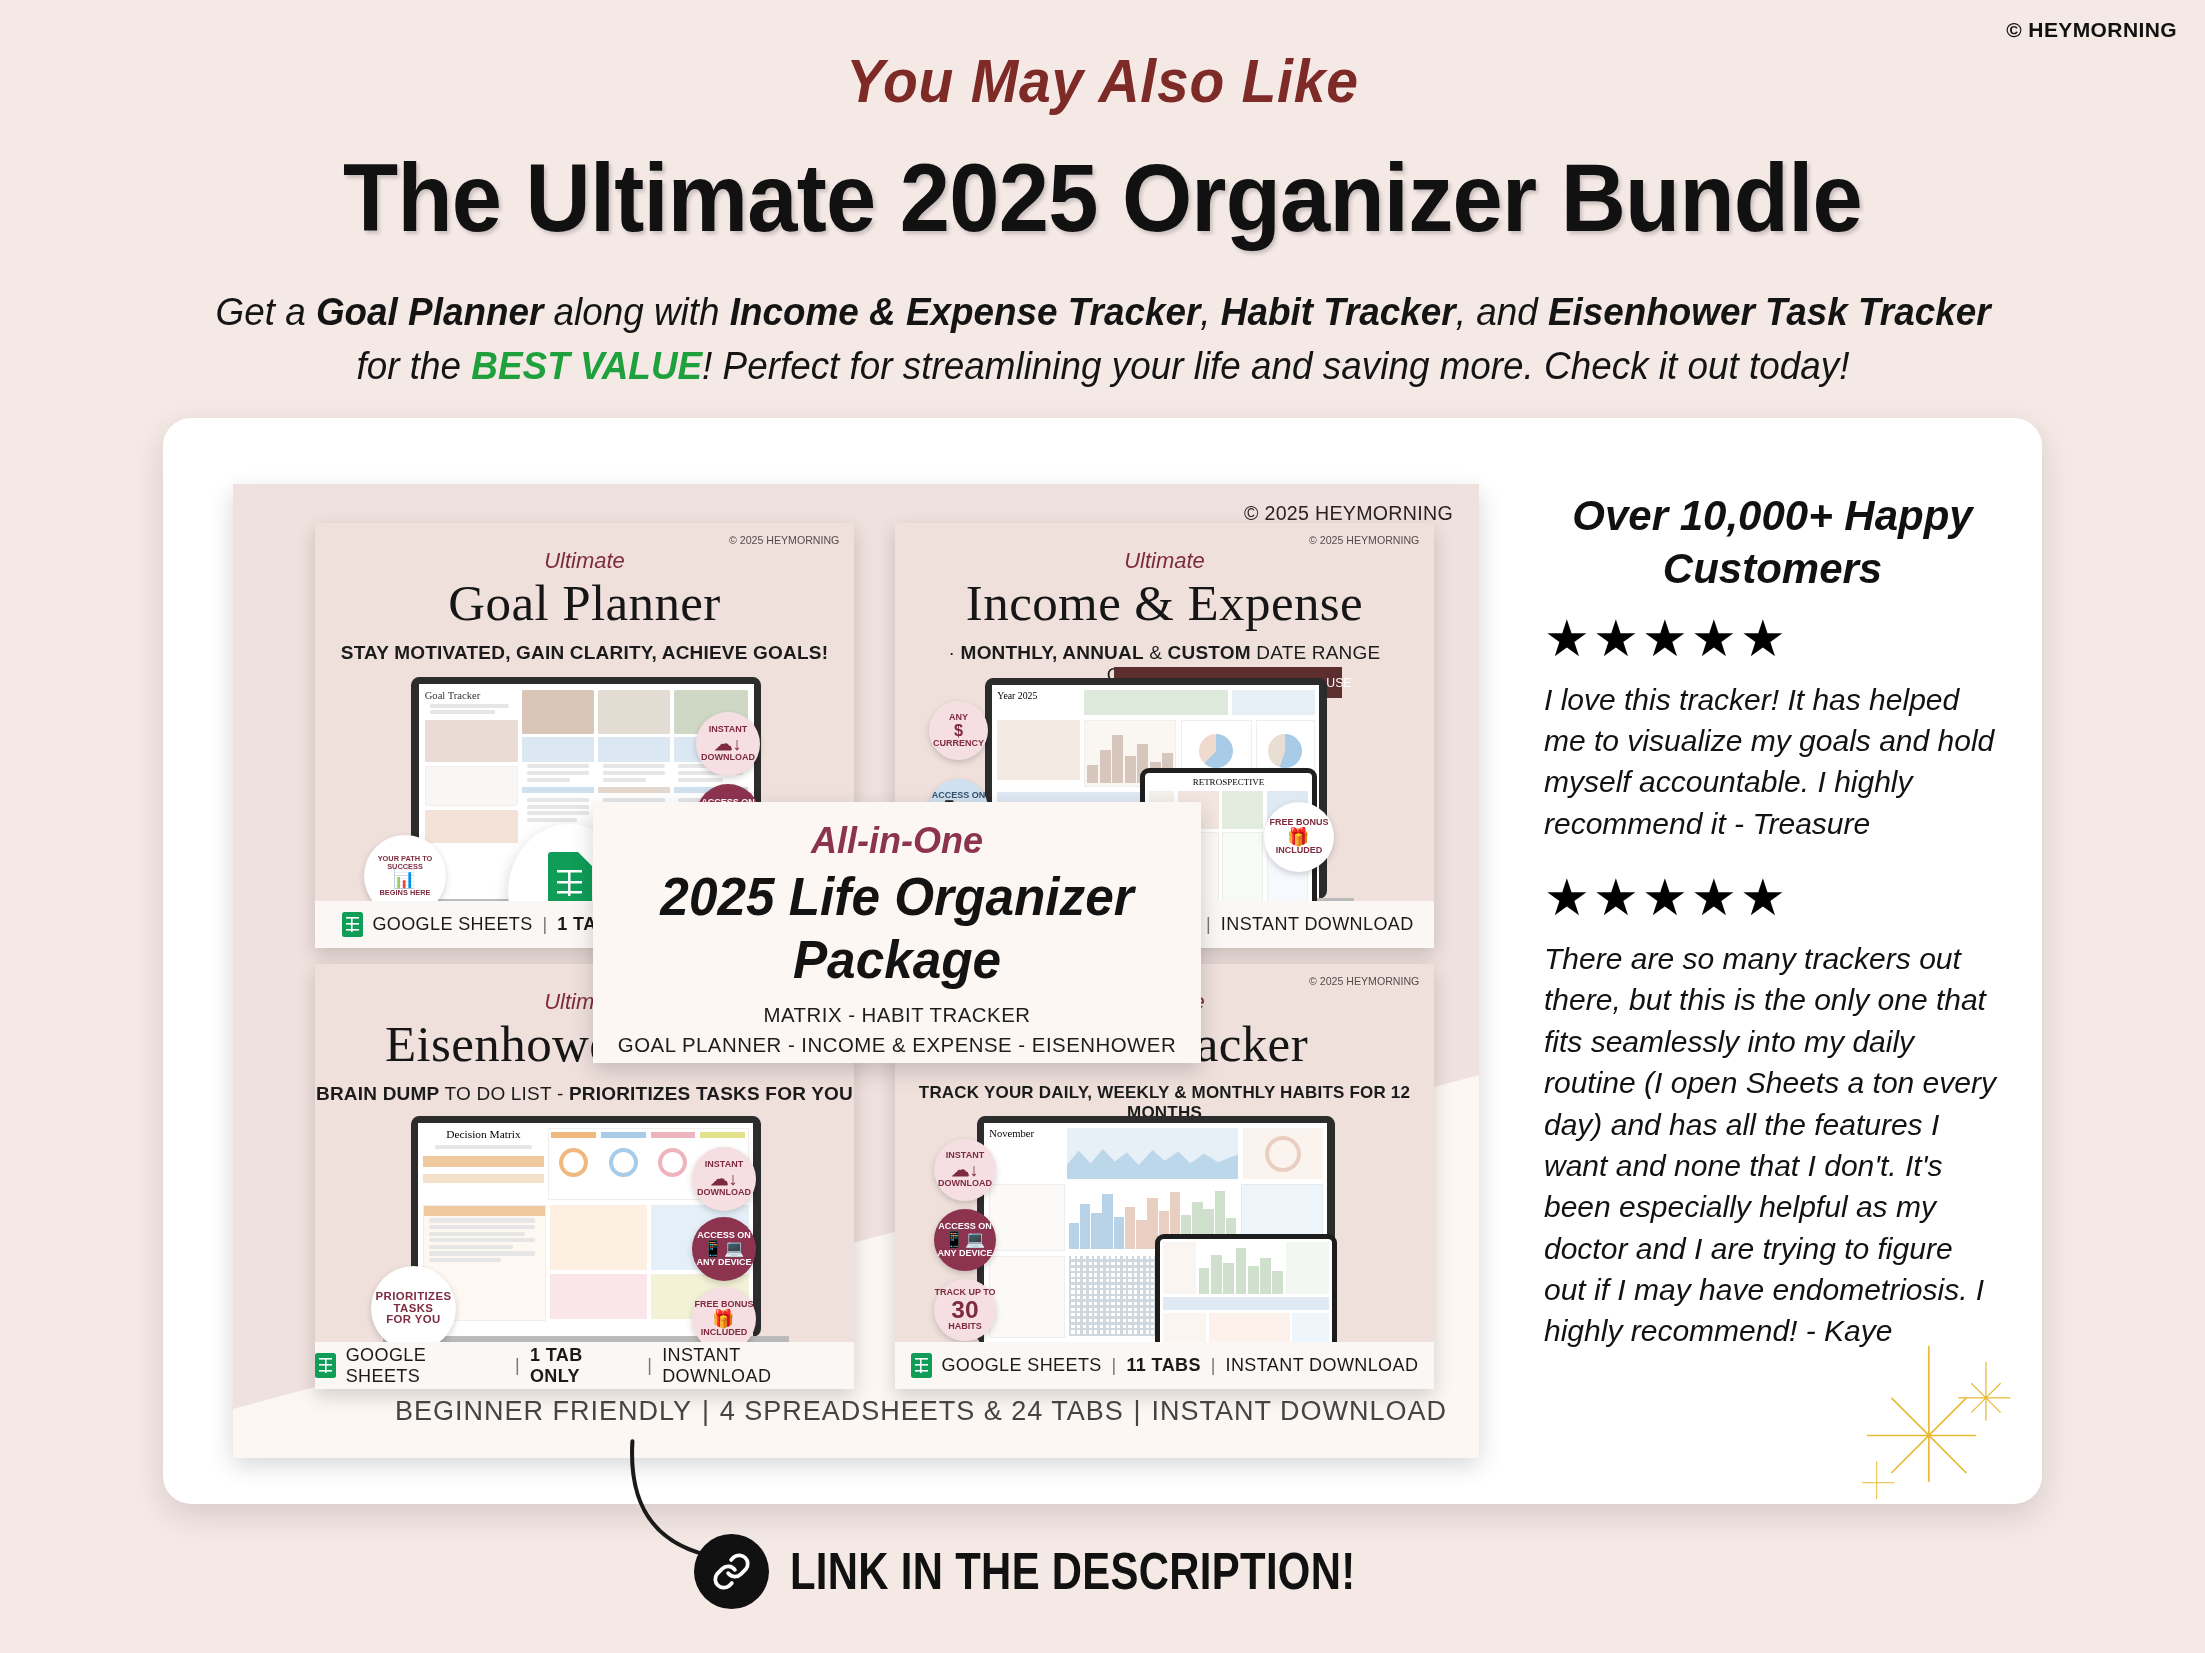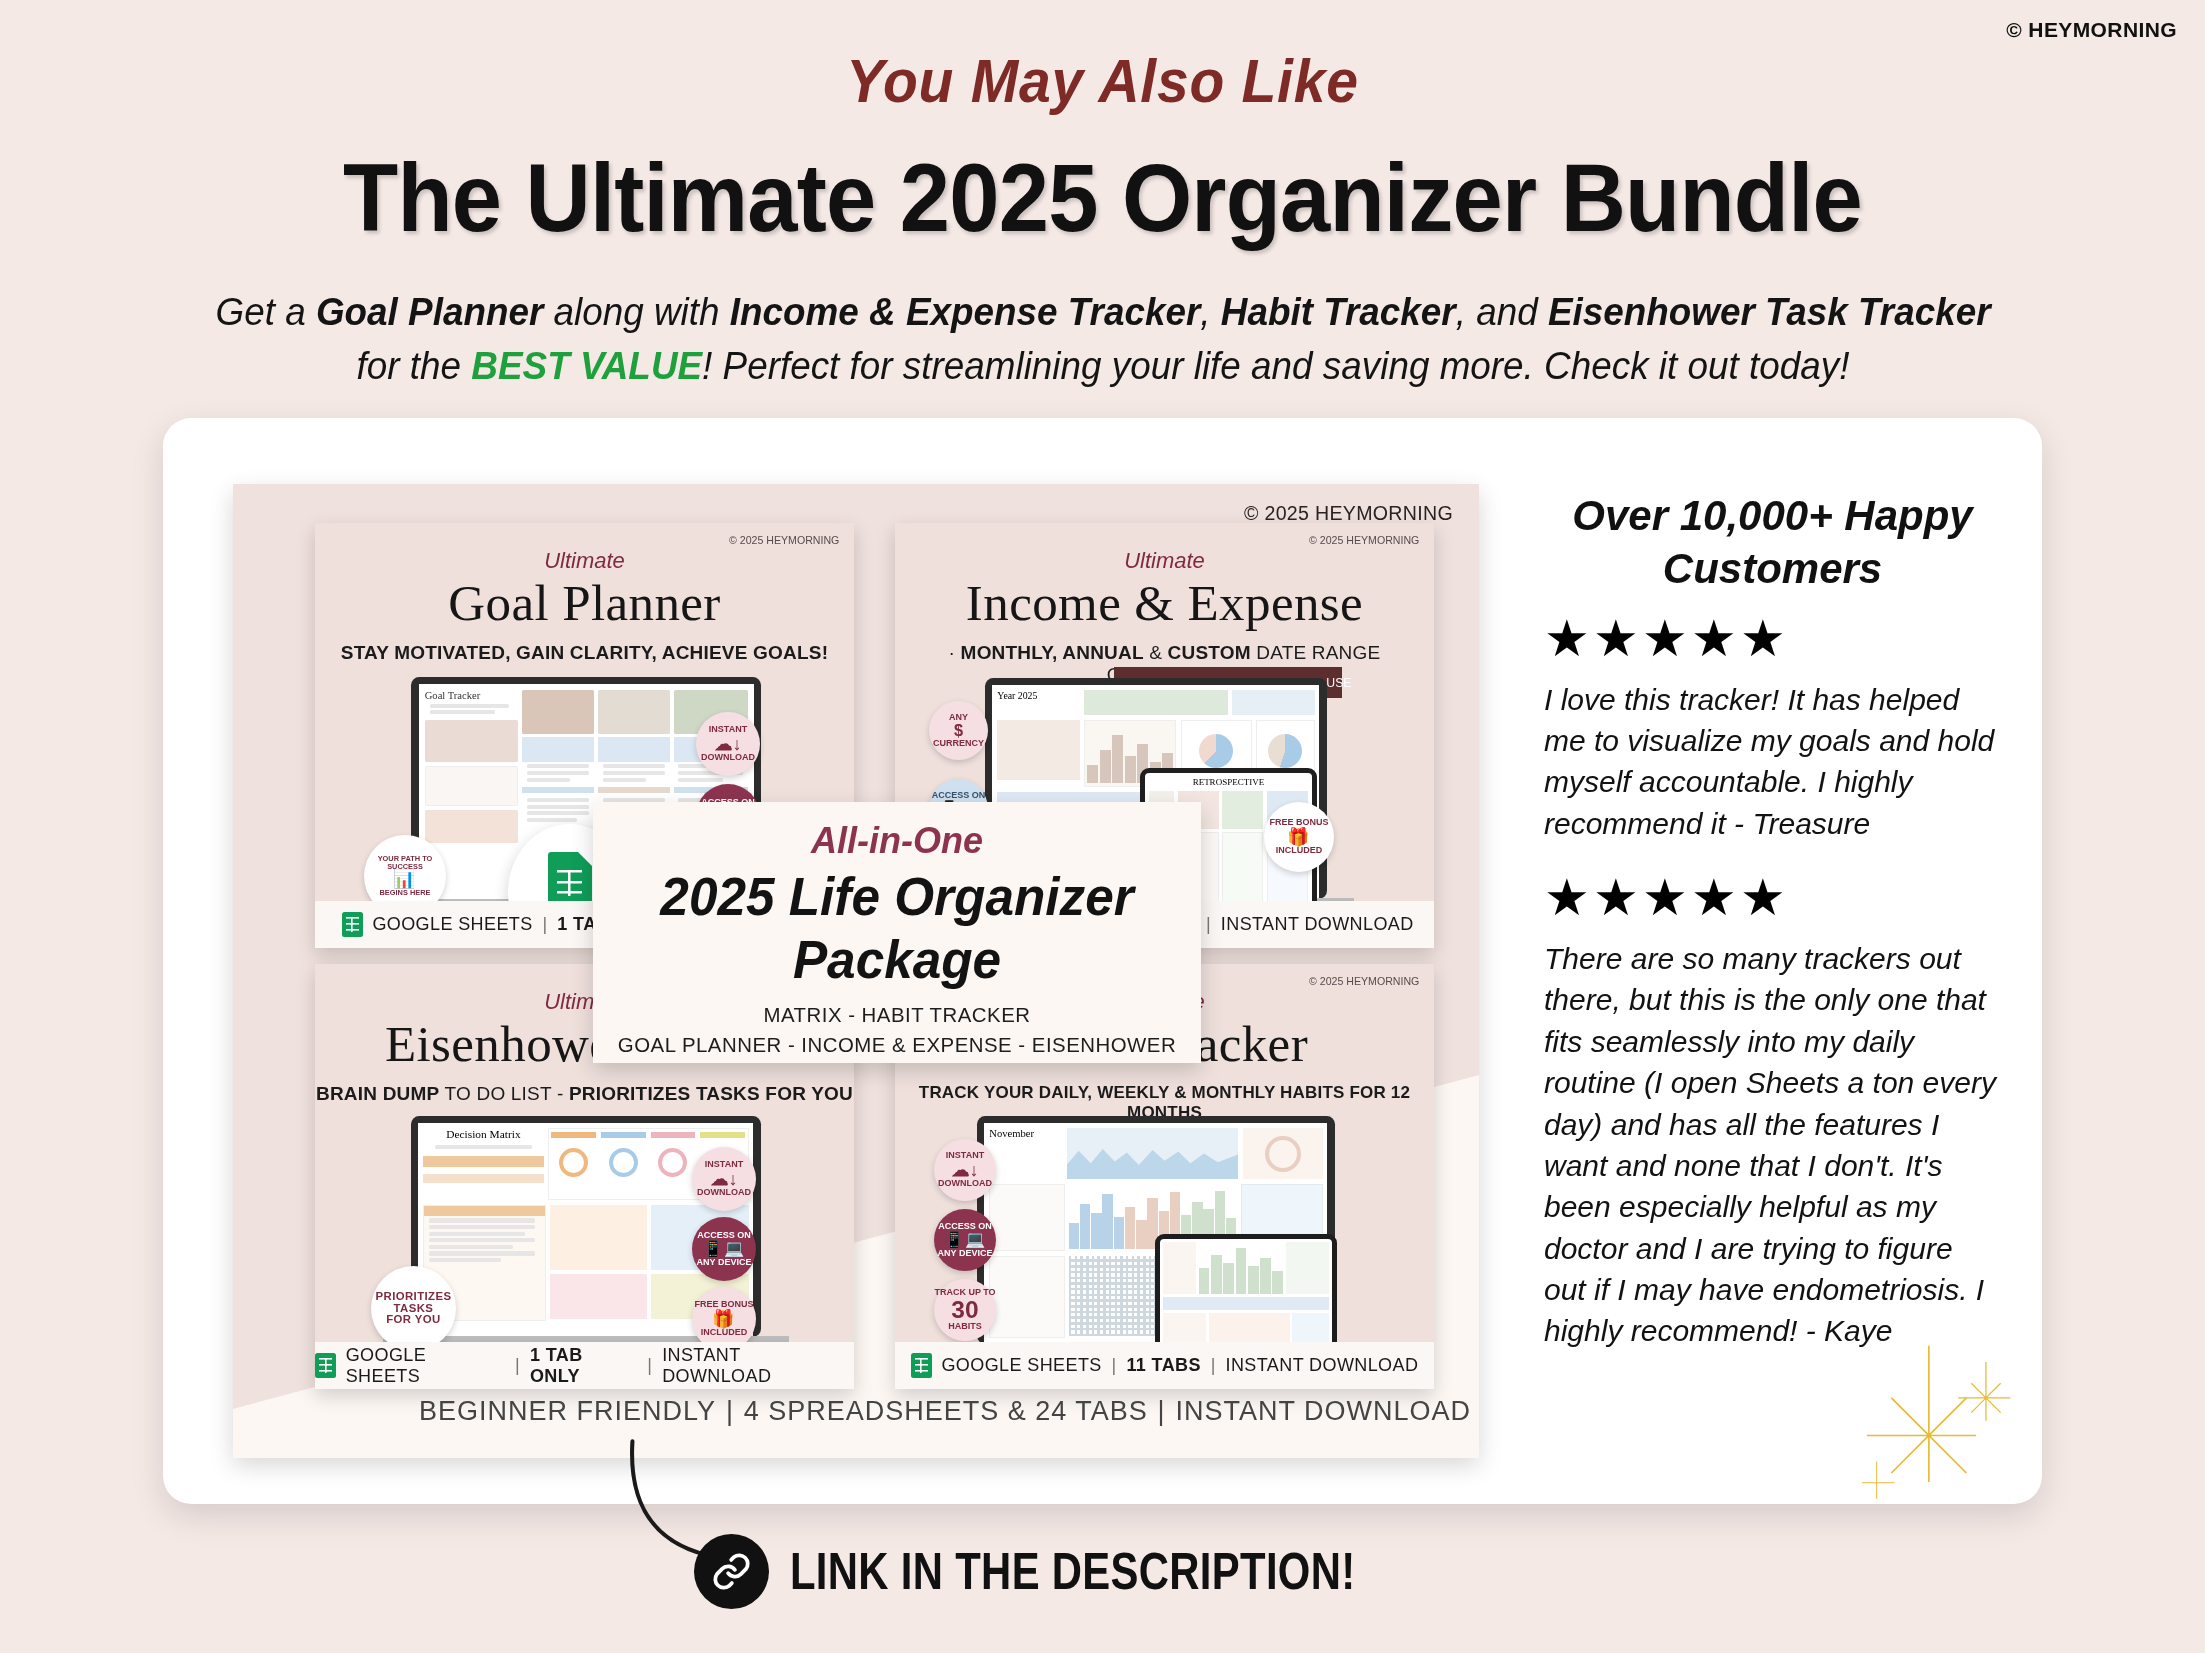--- a/index.html
+++ b/index.html
@@ -50,21 +50,21 @@
   .collage .diagwhite{
     position:absolute; left:-212px; bottom:-515px; width:1797px; height:735px;
     background:#fdf7f4; transform:rotate(-15deg);
   }
   .collage .copy{
     position:absolute; top:18px; right:26px; font-size:19.6px; color:#2a2323;
     letter-spacing:0.3px;
   }
   .collage .footline{
     position:absolute; left:0; bottom:31px; width:1376px; text-align:center;
-    font-size:27px; font-weight:800; color:#151515; letter-spacing:1px;padding-left:24px;
+    font-size:27px; font-weight:800; color:#151515; letter-spacing:1px;
   }
   .collage .footline span{font-weight:400;color:#444;margin:0 4.9px;}
 
   
   .pcard{
     position:absolute; width:539px; height:425px; background:#efe0dc;
     box-shadow:0 6.5px 18px rgba(0,0,0,.17); overflow:hidden;
   }
   .pcard.c1{left:82px;  top:39px;}
   .pcard.c2{left:662px;  top:39px;}

